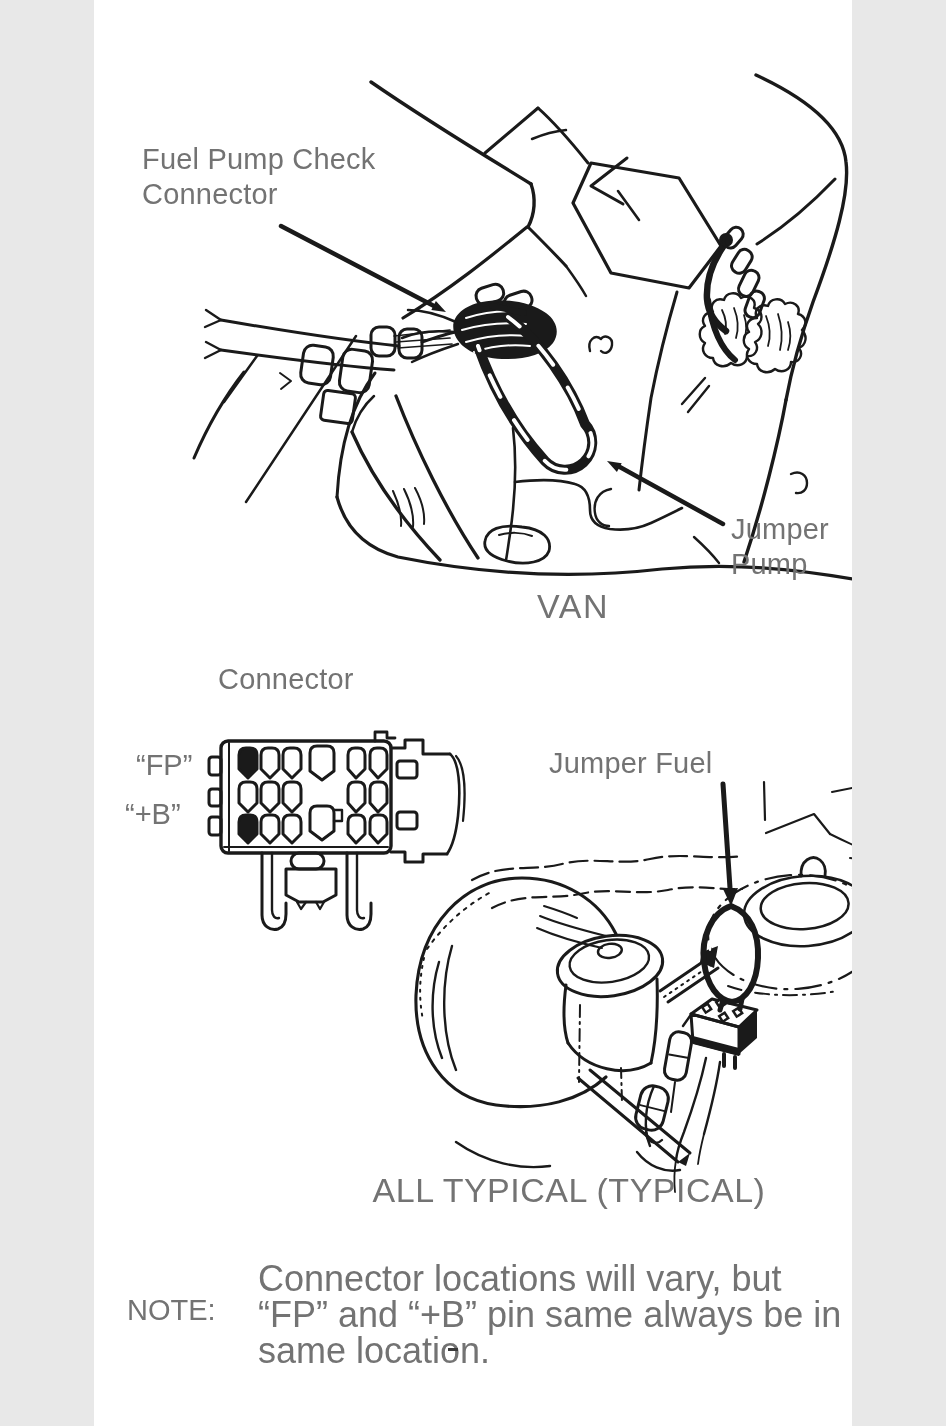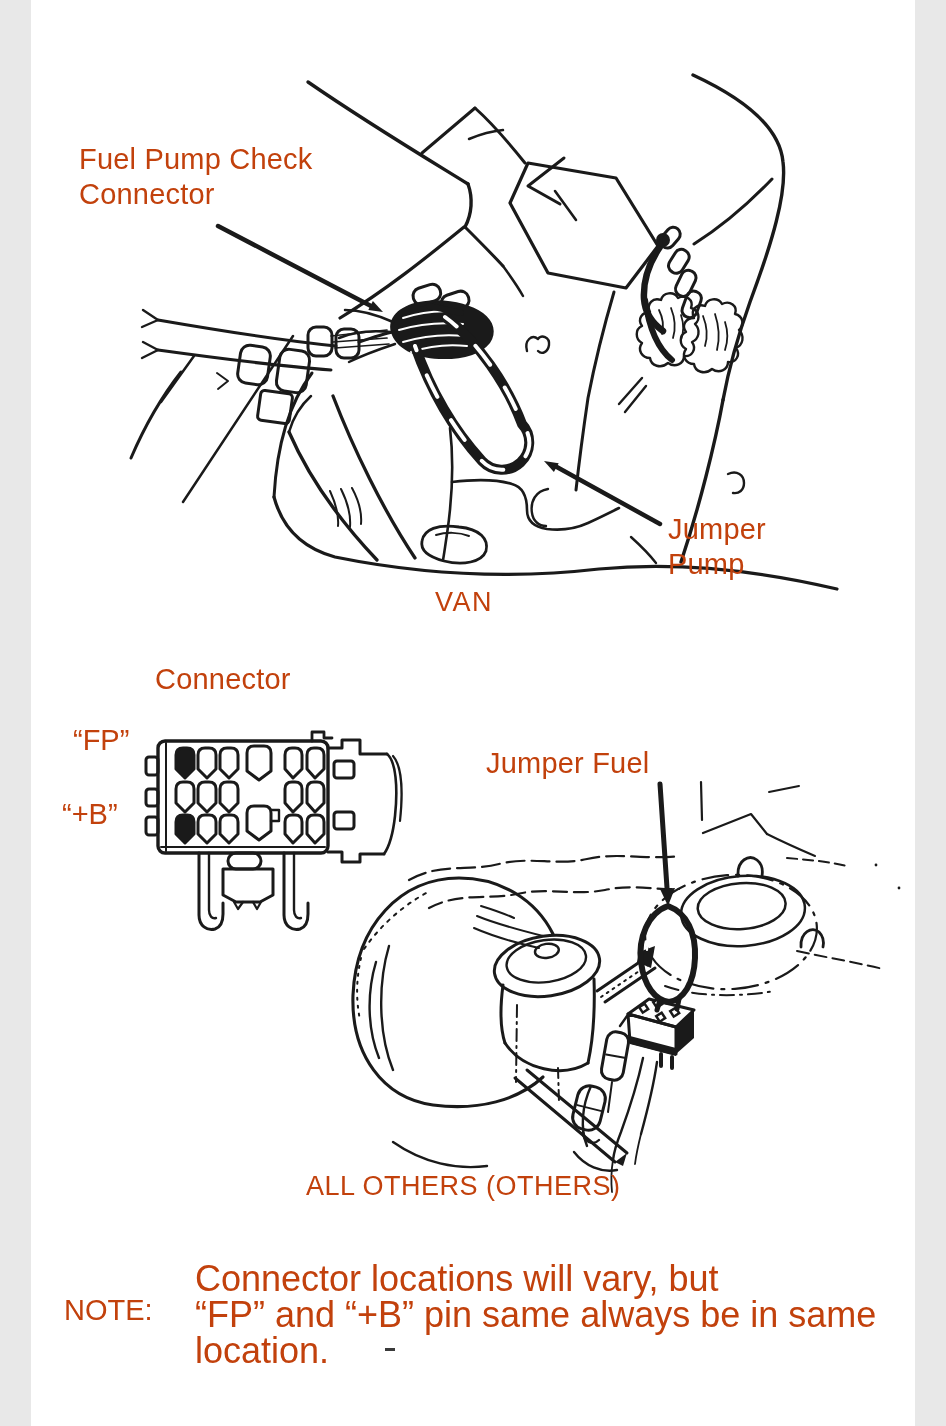--- a/index.html
+++ b/index.html
@@ -1,23 +1,23 @@
 <!DOCTYPE html>
 <html><head>
 <meta charset="utf-8">
 <style>
   html,body{margin:0;padding:0;background:#e8e8e8;}
   .page{
-    position:relative;width:884px;height:1426px;background:#ffffff;
-    font-family:"Liberation Sans","DejaVu Sans",sans-serif;color:#c2410c;
+    position:relative;width:758px;height:1426px;background:#ffffff;
+    font-family:"Liberation Sans","DejaVu Sans",sans-serif;color:#737373;
     overflow:hidden;margin:0 auto;
   }
   .art{position:absolute;left:0;top:0;width:946px;height:1426px;}
   .label{position:absolute;font-size:29px;line-height:35px;letter-spacing:.2px;white-space:nowrap;}
-  .caption{position:absolute;font-size:27px;letter-spacing:1.5px;text-align:left;white-space:nowrap;}
+  .caption{position:absolute;font-size:34px;letter-spacing:1.5px;text-align:center;white-space:nowrap;}
   .pin-label{position:absolute;font-size:29px;white-space:nowrap;}
   .note{position:absolute;font-size:36px;line-height:36px;}
   .note-label{position:absolute;font-size:29px;}
   .artifact{position:absolute;background:#3a3a3a;}
 </style>
 </head>
 <body>
 
 <div class="page">
 
@@ -291,26 +291,26 @@
   <div>Jumper</div>
   <div>Pump</div>
 </div>
 
 <div class="caption" style="left:404px;top:587px;width:150px;">VAN</div>
 
 <div class="label" style="left:124px;top:662px;">
   <div>Connector</div>
 </div>
 
-<div class="pin-label" style="left:42px;top:724px;">“FP”</div>
+<div class="pin-label" style="left:42px;top:749px;">“FP”</div>
 <div class="pin-label" style="left:31px;top:798px;">“+B”</div>
 
 <div class="label" style="left:455px;top:746px;">Jumper Fuel</div>
 
-<div class="caption" style="left:275px;top:1171px;width:400px;letter-spacing:.5px;">ALL OTHERS (OTHERS)</div>
+<div class="caption" style="left:275px;top:1171px;width:400px;letter-spacing:.5px;">ALL TYPICAL (TYPICAL)</div>
 
 <div class="note-label" style="left:33px;top:1261px;margin-top:33px;">NOTE:</div>
 <div class="note" style="left:164px;top:1261px;">
   <div>Connector locations will vary, but</div>
   <div>“FP” and “+B” pin same always be in same location.</div>
 </div>
 
 <div class="artifact" style="left:354px;top:1348px;width:10px;height:3px;"></div>
 
 </div>

